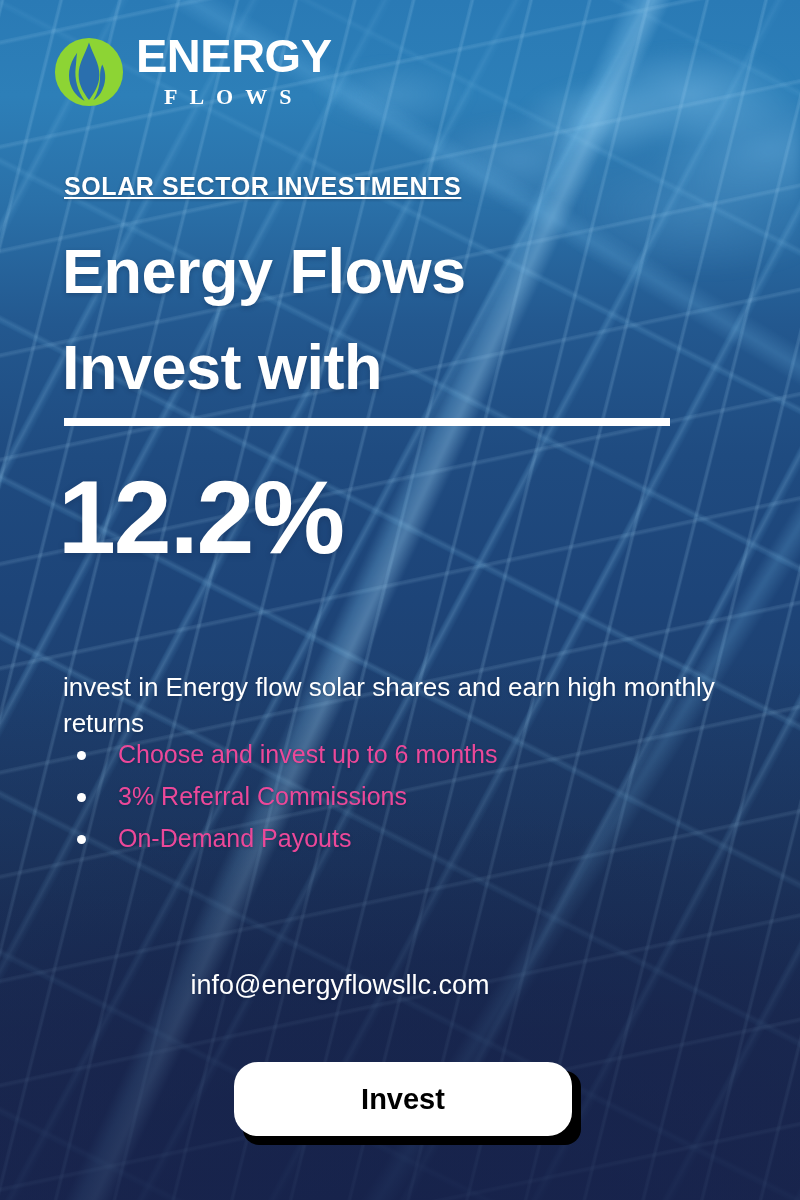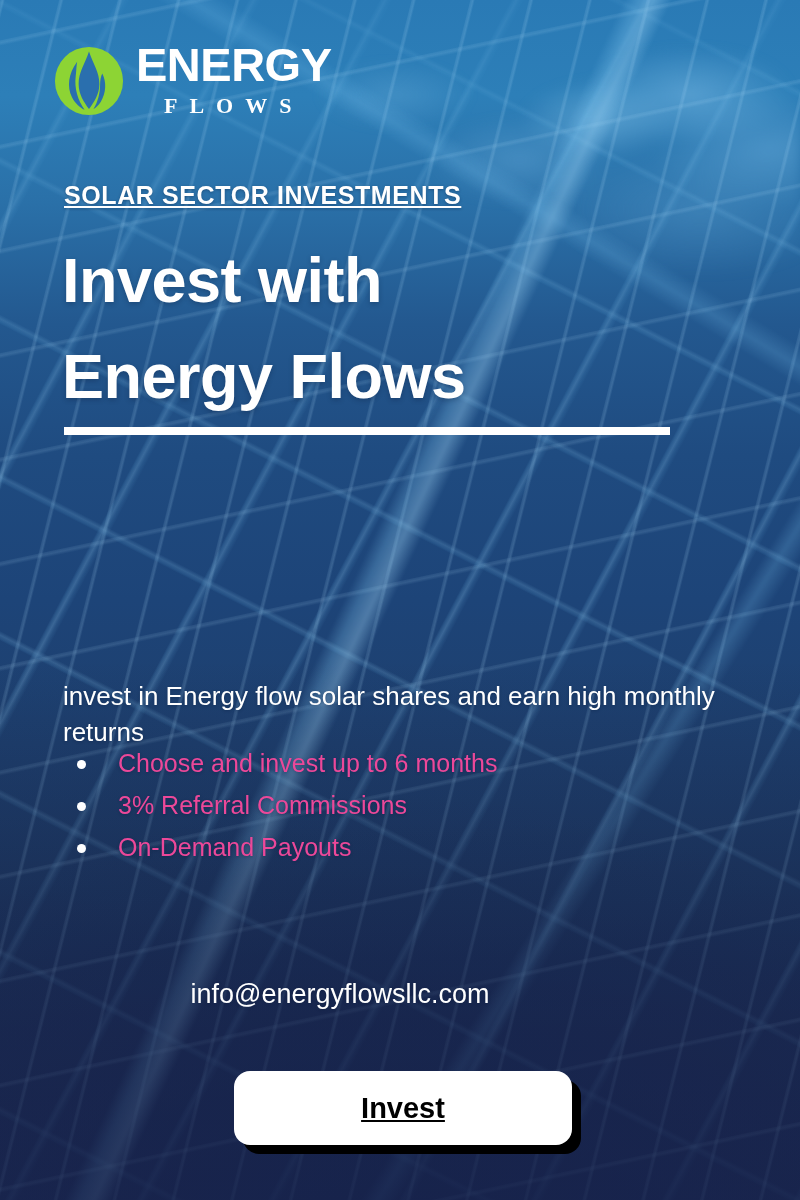--- a/index.html
+++ b/index.html
@@ -105,21 +105,21 @@
 
   
   .vignette {
     position: absolute; inset: 0;
     background:
       linear-gradient(to bottom, rgba(12,26,62,0) 55%, rgba(16,28,66,.42) 80%, rgba(20,32,72,.62) 100%),
       radial-gradient(ellipse 120% 60% at 50% 108%, rgba(20,32,74,.55), rgba(20,32,74,0) 70%);
   }
 
   
-  .content { position: absolute; inset: 0; margin-top: 9px; }
+  .content { position: absolute; inset: 0; }
 
   
   .logo { position: absolute; left: 52px; top: 34px; display: flex; align-items: center; }
   .logo-mark { width: 74px; height: 74px; flex: 0 0 auto; }
   .logo-words { margin-left: 10px; }
   .logo-energy {
     color: #ffffff;
     font-size: 47px;
     font-weight: 700;
     letter-spacing: -0.5px;
@@ -230,30 +230,29 @@
     position: absolute; left: 9px; top: 9px;
     width: 338px; height: 74px;
     background: #000000;
     border-radius: 16px;
   }
   .cta {
     position: absolute; left: 0; top: 0;
     width: 338px; height: 74px;
     background: #ffffff;
     border: 0;
-    border-radius: 16px;
+    border-radius: 24px;
     color: #000000;
     font-family: "Liberation Sans", sans-serif;
     font-size: 29px;
     font-weight: 700;
     cursor: pointer;
     display: flex;
     align-items: center;
     justify-content: center;
-    text-decoration: underline;
   }
 </style>
 </head>
 <body>
 
 <div id="poster">
 
   <div class="bg-base"></div>
   <div class="clouds"></div>
   <div class="grid-a"></div>
@@ -272,26 +271,27 @@
       </svg>
       <div class="logo-words">
         <div class="logo-energy">ENERGY</div>
         <div class="logo-flows">FLOWS</div>
       </div>
     </div>
 
     <div class="eyebrow">SOLAR SECTOR INVESTMENTS</div>
 
     <div class="headline">
+      <span>Energy Flows</span>
       <span>Invest with</span>
-      <span>Energy Flows</span>
     </div>
 
     <div class="divider"></div>
 
+    <div class="bignum">12.2%</div>
 
     <div class="lede">invest in Energy flow solar shares and earn high monthly returns</div>
 
     <ul class="bullets">
       <li>Choose and invest up to 6 months</li>
       <li>3% Referral Commissions</li>
       <li>On-Demand Payouts</li>
     </ul>
 
     <div class="email">info@energyflowsllc.com</div>

